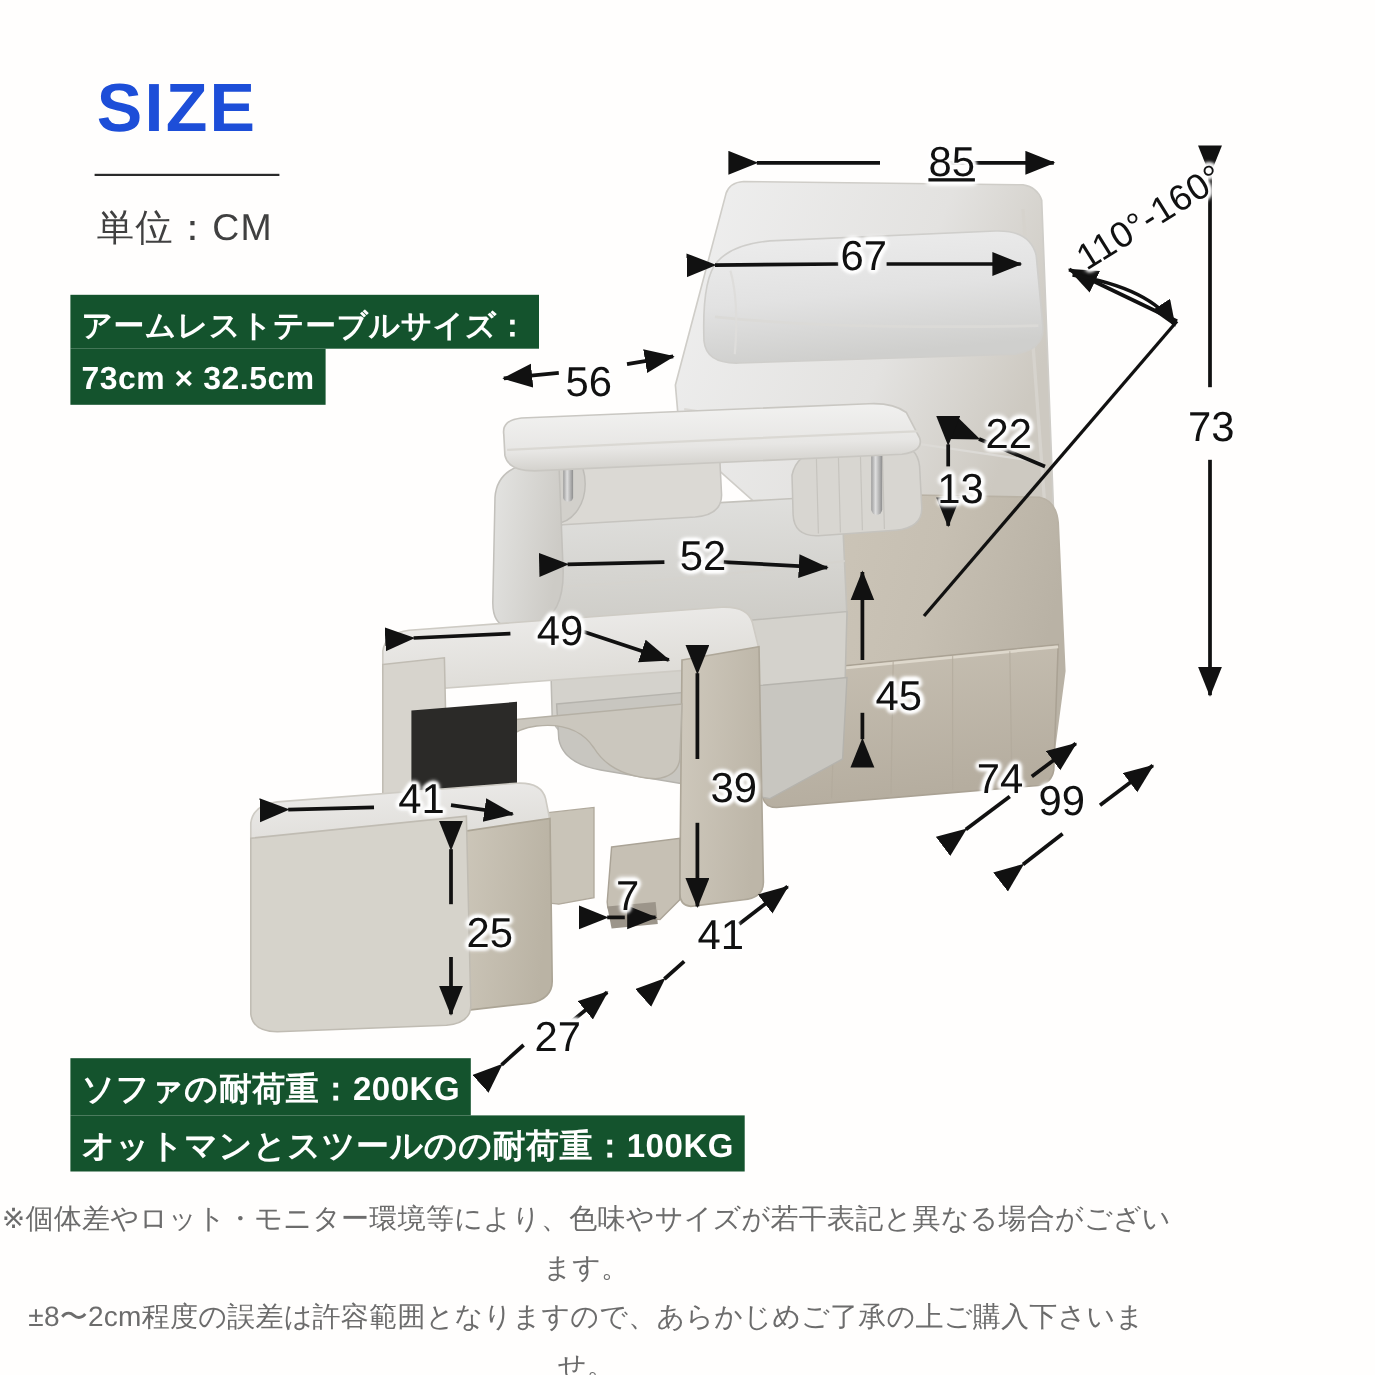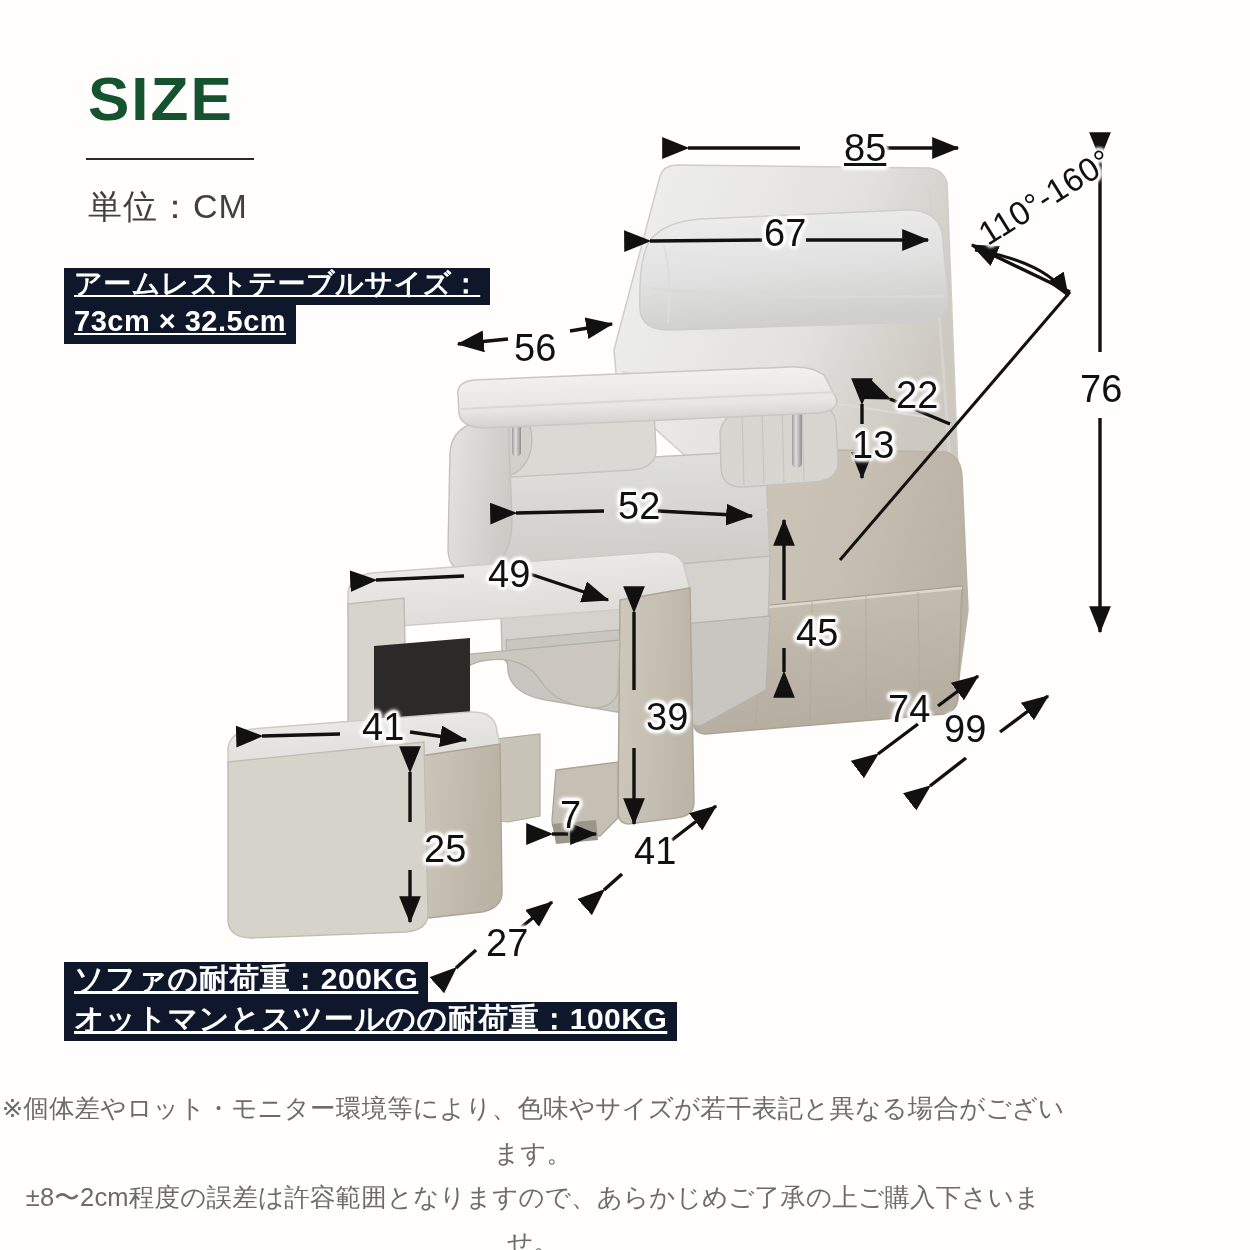--- a/index.html
+++ b/index.html
@@ -8,39 +8,38 @@
     background: #ffffff;
     font-family: "Liberation Sans", "DejaVu Sans", sans-serif;
     overflow: hidden;
   }
   #page { position: relative; width: 1250px; height: 1250px; background: #fffefd; }
 
   
   .size-title {
     position: absolute; left: 88px; top: 68px;
     font-size: 62px; font-weight: bold; letter-spacing: 2px;
-    color: #14532d; line-height: 1;
+    color: #1d4ed8; line-height: 1;
   }
   .title-rule {
     position: absolute; left: 86px; top: 158px;
     width: 168px; height: 2px; background: #2a2a2a;
   }
   .unit-text {
     position: absolute; left: 88px; top: 184px;
     font-size: 34px; color: #404040; letter-spacing: 1px;
   }
 
   
   .tan-block { position: absolute; }
   .tan-line {
-    display: table; background: #0f172a; color: #ffffff;
+    display: table; background: #14532d; color: #ffffff;
     font-size: 29px; font-weight: bold; letter-spacing: 0.5px;
-    padding: 0 10px 6px 10px; line-height: 1.12;
+    padding: 12px 10px 6px 10px; line-height: 1.12;
     white-space: nowrap;
-    text-decoration: underline;
   }
   .armrest-callout { left: 64px; top: 268px; }
   .armrest-callout .tan-line:first-child { font-size: 28px; }
   .load-callout { left: 64px; top: 962px; }
   .load-callout .tan-line { font-size: 30px; }
 
   
   .footnote {
     position: absolute; left: 0; top: 1086px; width: 1066px;
     text-align: center; color: #6c6c6c; font-size: 25.5px; line-height: 1.75;
@@ -298,21 +297,21 @@
   </div>
 
   <div class="tan-block load-callout">
     <div class="tan-line">ソファの耐荷重：200KG</div>
     <div class="tan-line">オットマンとスツールのの耐荷重：100KG</div>
   </div>
 
   <div class="dimlabel" style="left:844px; top:127px;text-decoration:underline;">85</div>
   <div class="dimlabel" style="left:764px; top:212px;">67</div>
   <div class="dimlabel angle" style="left:982px; top:218px;">110°-160°</div>
-  <div class="dimlabel" style="left:1080px; top:368px;">76</div>
+  <div class="dimlabel" style="left:1080px; top:368px;">73</div>
   <div class="dimlabel" style="left:514px; top:327px;">56</div>
   <div class="dimlabel" style="left:896px; top:374px;">22</div>
   <div class="dimlabel" style="left:852px; top:424px;">13</div>
   <div class="dimlabel" style="left:618px; top:485px;text-align:right;">52</div>
   <div class="dimlabel" style="left:796px; top:612px;">45</div>
   <div class="dimlabel" style="left:888px; top:688px;">74</div>
   <div class="dimlabel" style="left:944px; top:708px;">99</div>
   <div class="dimlabel" style="left:488px; top:553px;">49</div>
   <div class="dimlabel" style="left:646px; top:696px;">39</div>
   <div class="dimlabel" style="left:560px; top:794px;">7</div>

